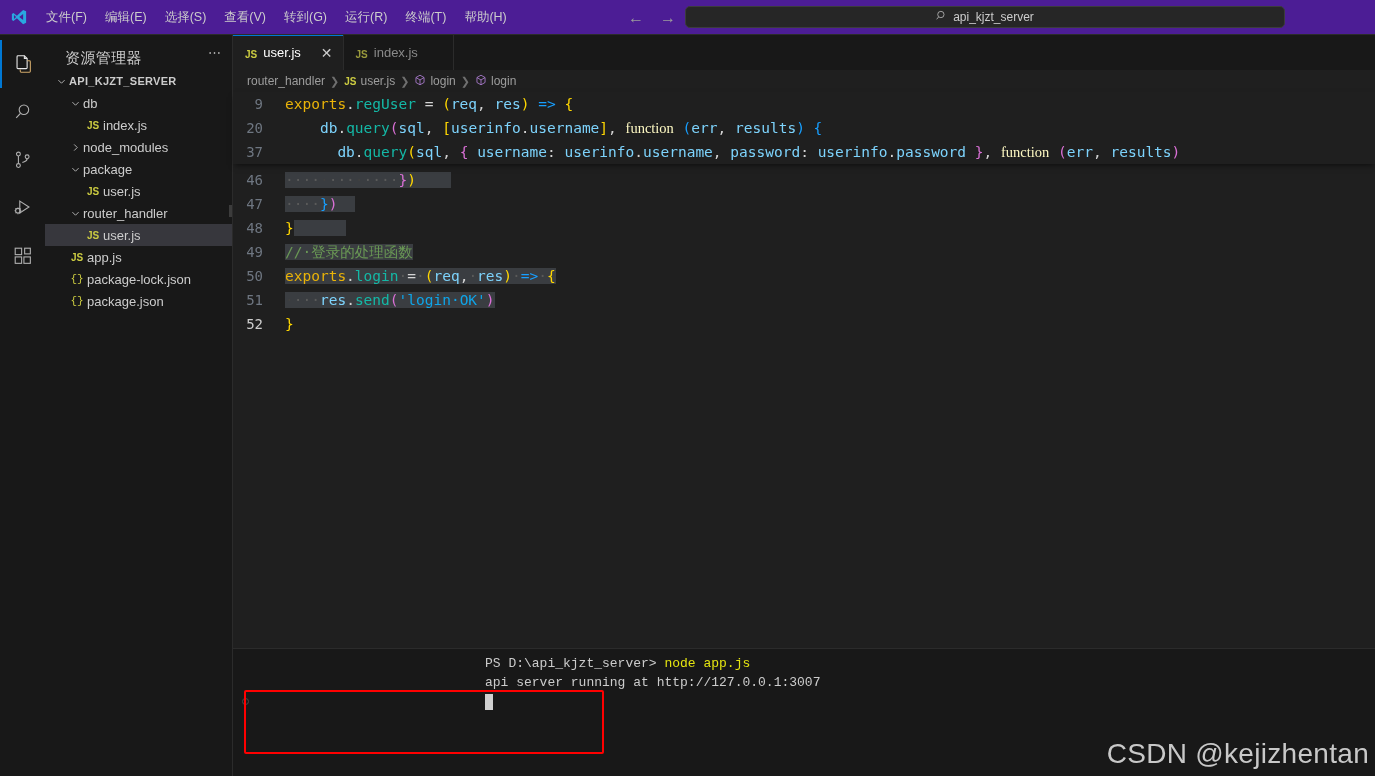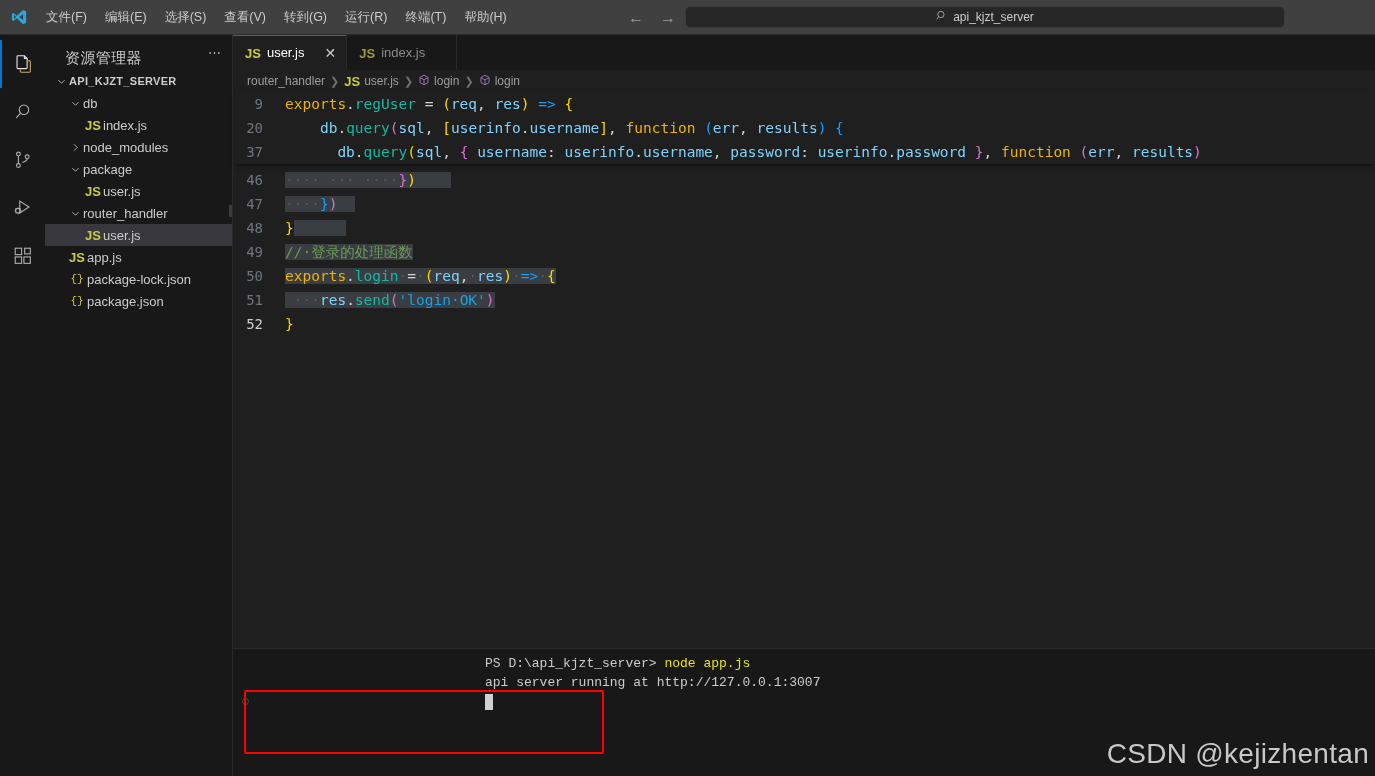--- a/index.html
+++ b/index.html
@@ -6,21 +6,21 @@
   html, body {
     width: 1375px; height: 776px;
     background: #181818;
     font-family: "Liberation Sans", sans-serif;
     overflow: hidden;
   }
   .app { position: relative; width: 1375px; height: 776px; display: flex; flex-direction: column; background:#181818; }
 
   
   .titlebar {
-    height: 35px; flex: 0 0 35px; background: #404040;
+    height: 35px; flex: 0 0 35px; background: #4c1d95;
     display: flex; align-items: center; position: relative;
     border-bottom: 1px solid #2b2b2b;
   }
   .vscode-logo { width: 38px; display:flex; align-items:center; justify-content:center; }
   .menu { display: flex; align-items: center; gap: 2px; }
   .menu-item {
     font-size: 12.5px; color: #cccccc; padding: 3px 8px; border-radius: 3px;
     white-space: nowrap; line-height: 16px;
   }
   .navbtns { position:absolute; left: 627px; top:0; height:35px; display:flex; align-items:center; gap:14px; }
@@ -60,21 +60,21 @@
   .tree { flex: 1 1 auto; overflow: hidden; font-size: 13px; color: #cccccc; }
   .row {
     height: 22px; display: flex; align-items: center; padding-right: 4px; position: relative;
     white-space: nowrap; cursor: pointer;
   }
   .row.selected { background: #37373d; }
   .row.selected::before { content:""; position:absolute; left:0; top:0; bottom:0; width:0px; }
   .row.root { font-weight: bold; font-size: 11px; letter-spacing:.3px; }
   .tw { width: 16px; flex:0 0 16px; display:flex; align-items:center; justify-content:center; color:#cccccc; }
   .ficon { width: 20px; flex: 0 0 20px; display:flex; align-items:center; justify-content:center; }
-  .js-badge { font-size: 13px; font-weight: bold; color: #cbcb41; font-family:"Liberation Sans",sans-serif; }
+  .js-badge { font-size: 10px; font-weight: bold; color: #cbcb41; font-family:"Liberation Sans",sans-serif; }
   .json-badge { font-size: 11px; color: #cbcb41; font-family:"Liberation Mono", monospace; }
   .rlabel { font-size: 13px; color: #cccccc; }
   .sb-scroll { position:absolute; right:0; top:170px; width:3px; height:12px; background:#3c3c3c; }
 
   
   .editorarea { flex: 1 1 auto; display: flex; flex-direction: column; min-width: 0; background:#1f1f1f; }
   .tabsrow { height: 35px; flex: 0 0 35px; background: #181818; display:flex; align-items:stretch; }
   .tab {
     display:flex; align-items:center; gap:6px; padding: 0 10px 0 12px; min-width: 110px;
     border-right: 1px solid #2b2b2b; position: relative; cursor: pointer;
@@ -96,21 +96,21 @@
   
   .sticky { background:#1f1f1f; position: relative; z-index: 5; box-shadow: 0 3px 6px -2px rgba(0,0,0,.6); }
   .codeline { height: 24px; display:flex; align-items:center; white-space: pre; font-family:"DejaVu Sans Mono","Liberation Mono",monospace; font-size: 14.5px; }
   .ln { width: 52px; flex:0 0 52px; text-align:right; padding-right: 22px; color:#6e7681; font-size: 14px; }
   .ln.cur { color:#cccccc; }
   .ctext2 { flex:1 1 auto; }
 
   .codebody { flex: 1 1 auto; background:#1f1f1f; overflow: hidden; position: relative; padding-top: 4px; }
 
   
-  .t-key    { color:#eab308; }
+  .t-key    { color:#fef9c3;font-family:Liberation Serif, serif; }
   .t-fn     { color:#14b8a6; }
   .t-var    { color:#7dd3fc; }
   .t-str    { color:#0ea5e9; }
   .t-cmt    { color:#6a9955; }
   .t-plain  { color:#d4d4d4; }
   .t-green  { color:#eab308; }
   .t-y      { color:#ffd700; }
   .t-p      { color:#da70d6; }
   .t-b      { color:#179fff; }
   .sel      { background:#3a3d41; }

